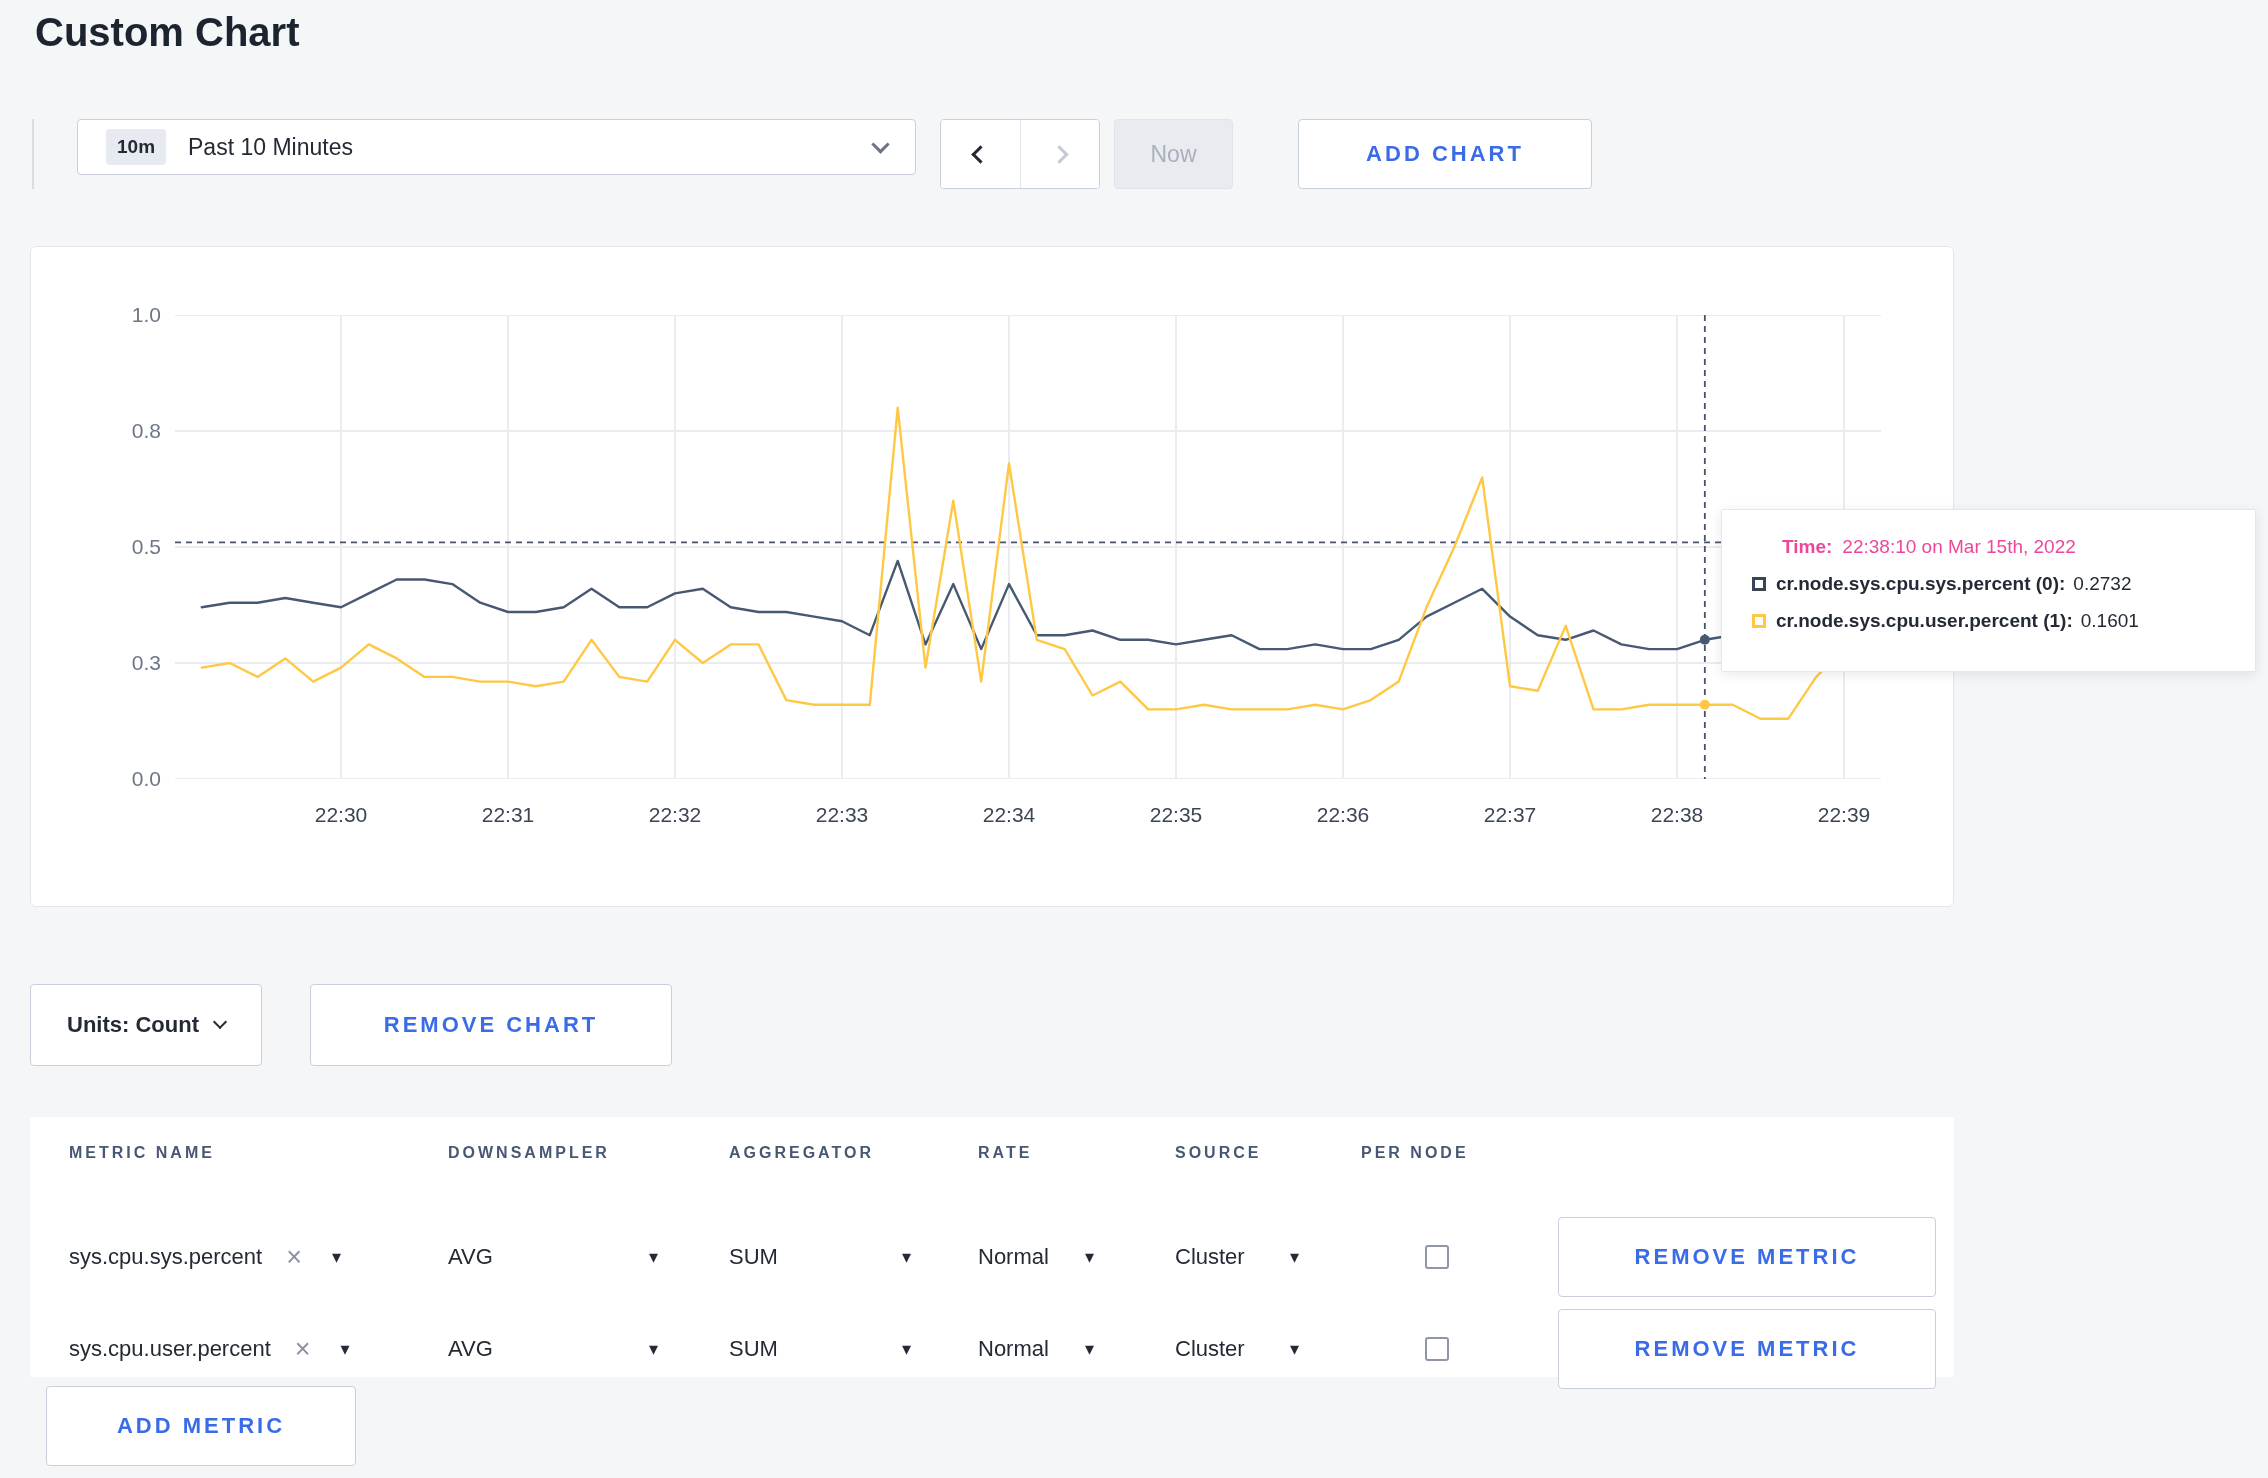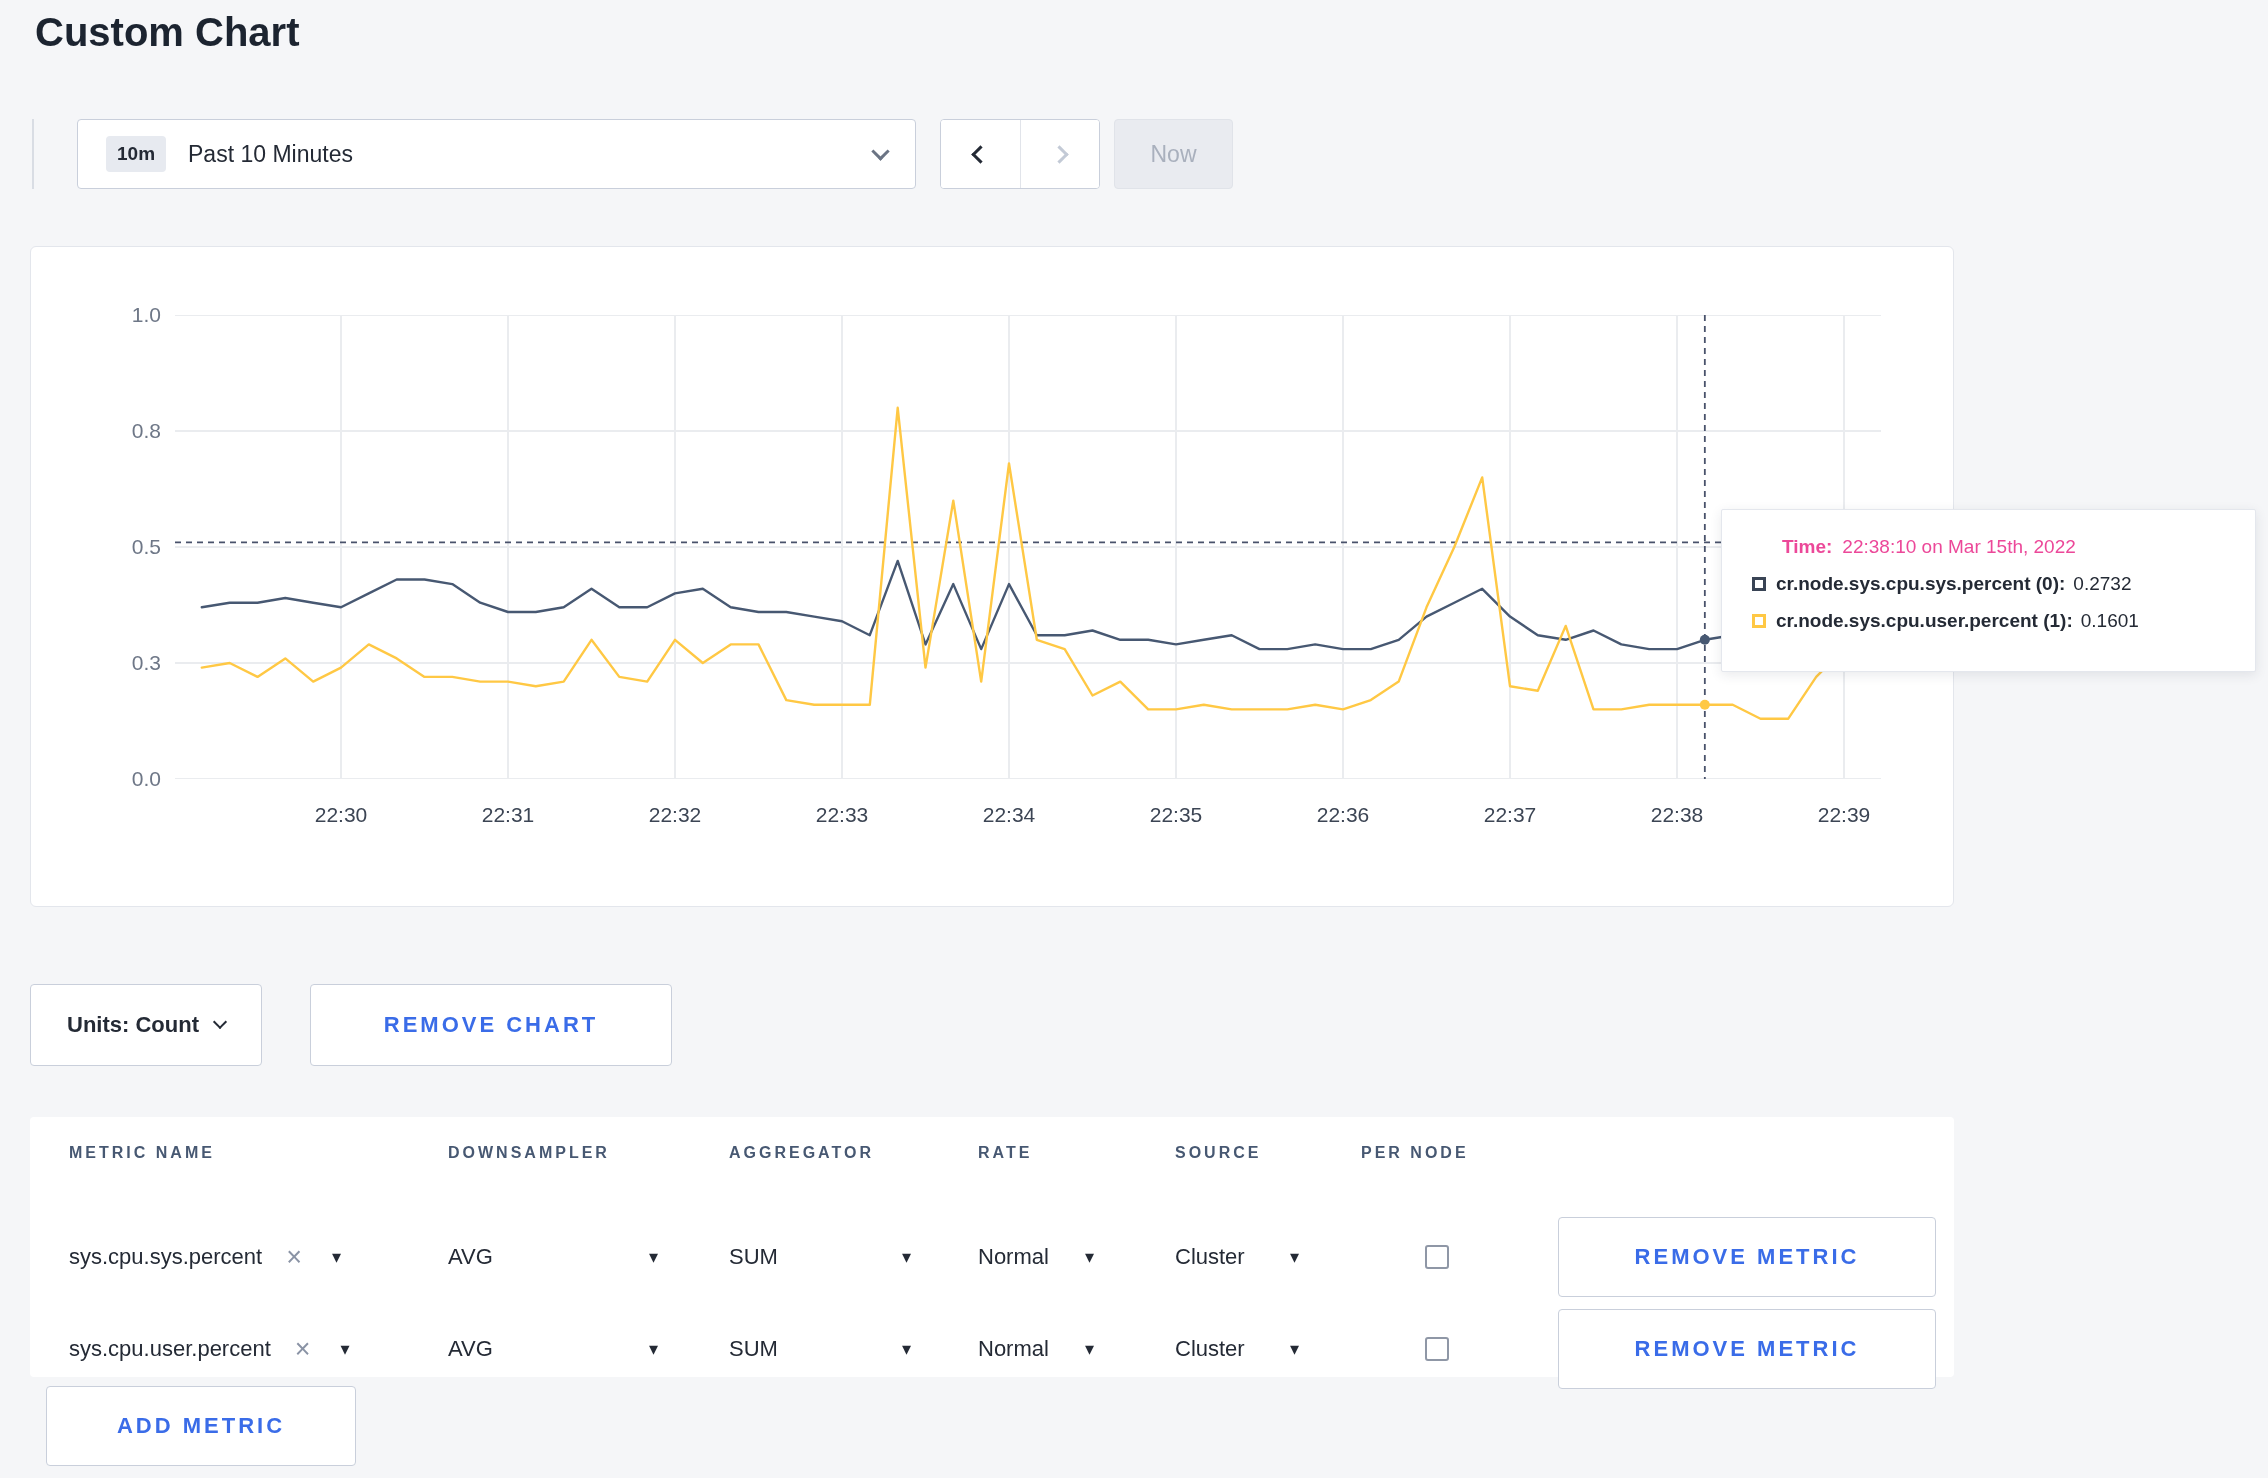--- a/index.html
+++ b/index.html
@@ -5,21 +5,21 @@
   :root { --accent:#3a6ce8; }
   * { box-sizing:border-box; margin:0; padding:0; }
   html,body { background:#f5f6f8; }
   body { font-family:"Liberation Sans", sans-serif; color:#242a35; }
   .page { position:relative; width:2268px; height:1478px; background:#f5f6f8; overflow:hidden; }
 
   .page-title { position:absolute; left:35px; top:10px; font-size:40px; font-weight:600; color:#1c2430; }
 
   
   .vrule { position:absolute; left:32px; top:119px; width:2px; height:70px; background:#d9dde4; }
-  .range-select { position:absolute; left:77px; top:119px; width:839px; height:70px; background:#fff;
+  .range-select { position:absolute; left:77px; top:119px; width:839px; height:56px; background:#fff;
     border:1px solid #c9cfdb; border-radius:4px; display:flex; align-items:center; padding:0 28px; cursor:pointer; }
   .range-badge { background:#e7eaf0; border-radius:4px; font-weight:700; font-size:19px; padding:7px 11px; color:#242a35; }
   .range-label { margin-left:22px; font-size:23px; color:#242a35; flex:1; }
   .chev { display:inline-block; width:13px; height:13px; border-right:3px solid #6b7484; border-bottom:3px solid #6b7484; transform:rotate(45deg); margin-top:-6px; }
   .chev-sm { width:10px; height:10px; border-right:2.5px solid #242a35; border-bottom:2.5px solid #242a35; }
   .chev-left  { transform:rotate(135deg); border-color:#242a35; margin:0; }
   .chev-right { transform:rotate(-45deg); border-color:#c3cad6; margin:0; }
   .arrow-group { position:absolute; left:940px; top:119px; width:160px; height:70px; display:flex;
     background:#fff; border:1px solid #c9cfdb; border-radius:4px; overflow:hidden; }
   .arrow-btn { flex:1; background:#fff; border:none; display:flex; align-items:center; justify-content:center; cursor:pointer; }
@@ -85,20 +85,21 @@
   </div>
   <div class="arrow-group">
     <button class="arrow-btn">
         <span class="chev chev-left"></span>
       </button>
     <button class="arrow-btn">
         <span class="chev chev-right"></span>
       </button>
   </div>
   <button class="now-btn">Now</button>
+  <button class="blue-btn add-chart">ADD CHART</button>
 
   <div class="chart-card" id="chart-card">
     <svg id="chart-svg" width="1706" height="464" viewBox="0 0 1706 464">
         <line x1="0" y1="464" x2="1706" y2="464" stroke="#eaecef" stroke-width="2"></line>
         <line x1="0" y1="348" x2="1706" y2="348" stroke="#eaecef" stroke-width="2"></line>
         <line x1="0" y1="232" x2="1706" y2="232" stroke="#eaecef" stroke-width="2"></line>
         <line x1="0" y1="116" x2="1706" y2="116" stroke="#eaecef" stroke-width="2"></line>
         <line x1="0" y1="0" x2="1706" y2="0" stroke="#eaecef" stroke-width="2"></line>
         <line x1="166" y1="0" x2="166" y2="464" stroke="#eaecef" stroke-width="2"></line>
         <line x1="333" y1="0" x2="333" y2="464" stroke="#eaecef" stroke-width="2"></line>

